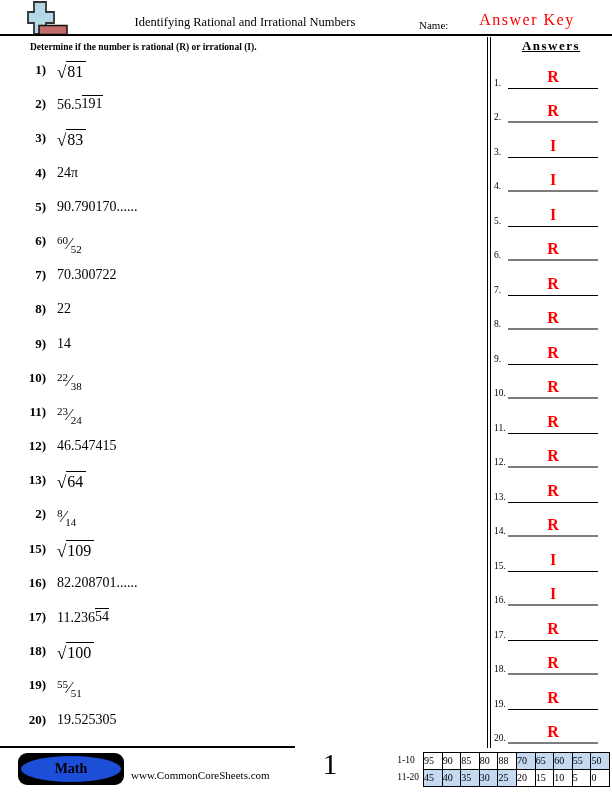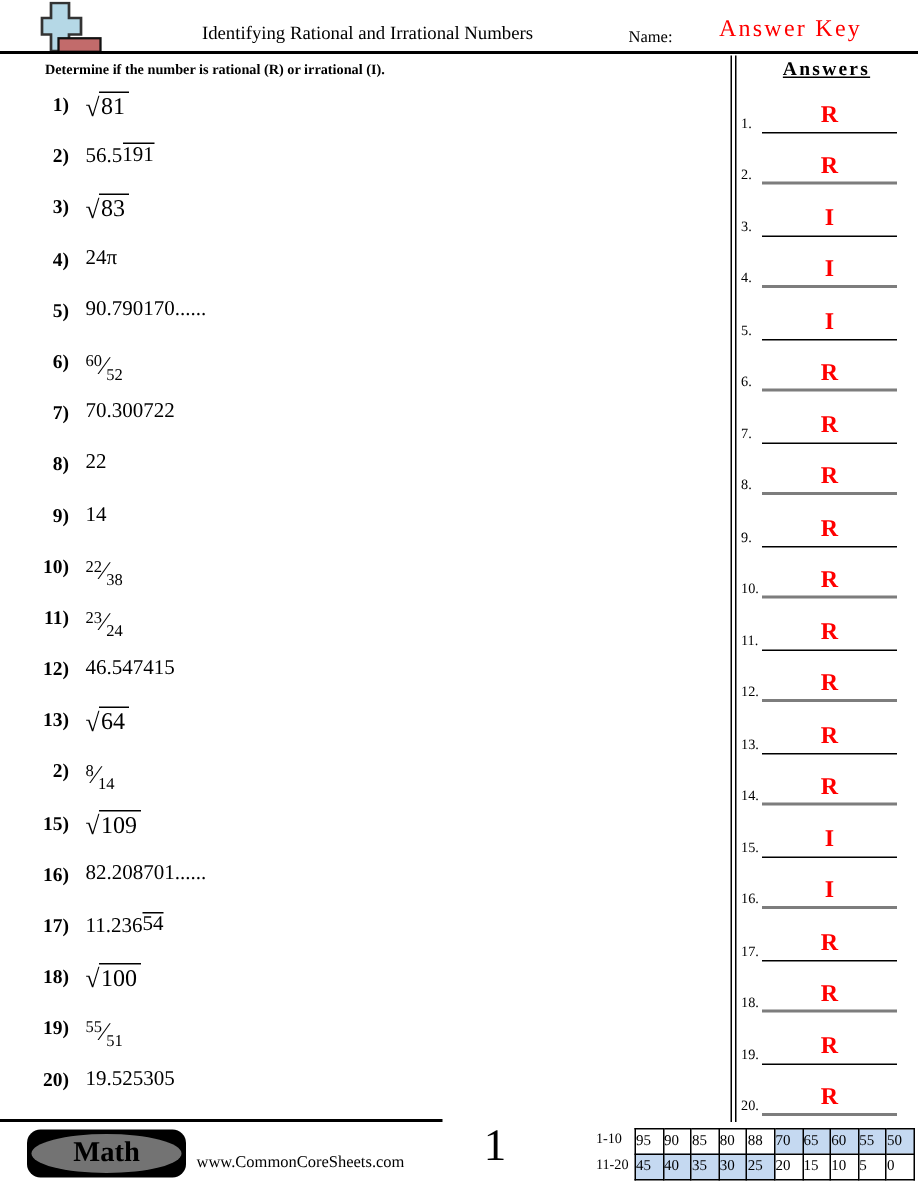--- a/index.html
+++ b/index.html
@@ -46,23 +46,23 @@
   .overline { display:inline-block; border-top:1.2px solid #000; line-height:1.2;
               transform:translateY(-1px); }
   .fr-num { font-size:11px; position:relative; top:-4px; }
   .fr-slash { font-size:17px; position:relative; top:1px; }
   .fr-den { font-size:11px; position:relative; top:5px; }
 
   
   .footer-rule { position:absolute; left:0; top:746px; width:295px; height:2.2px; background:#000; }
   .math-badge { position:absolute; left:18px; top:753px; width:106px; height:32px;
                 background:#000; border-radius:9px; }
-  .math-oval { position:absolute; left:3px; top:3px; right:3px; bottom:3px; background:#737373;
+  .math-oval { position:absolute; left:3px; top:3px; right:3px; bottom:3px; background:#1d4ed8;
                border-radius:50%; display:flex; align-items:center; justify-content:center;
-               font-size:19px; font-weight:bold; }
+               font-size:14px; font-weight:bold; }
   .website { position:absolute; left:131px; top:769px; font-size:11px; }
   .page-num { position:absolute; left:305px; top:747px; width:50px; text-align:center; font-size:30px; }
   .grade-box { position:absolute; right:2px; top:752px; display:flex; align-items:stretch; }
   .grade-labels { display:flex; flex-direction:column; justify-content:space-around;
                   padding-right:4px; font-size:9.5px; }
   .grade-labels div { height:17.4px; line-height:17.4px; }
   table.grade { border-collapse:collapse; }
   table.grade td { border:1.1px solid #000; width:18.6px; height:15.6px; padding:0;
                    text-align:left; font-size:10px;margin-left:40px; }
   table.grade td.hl { background:var(--hl); }

